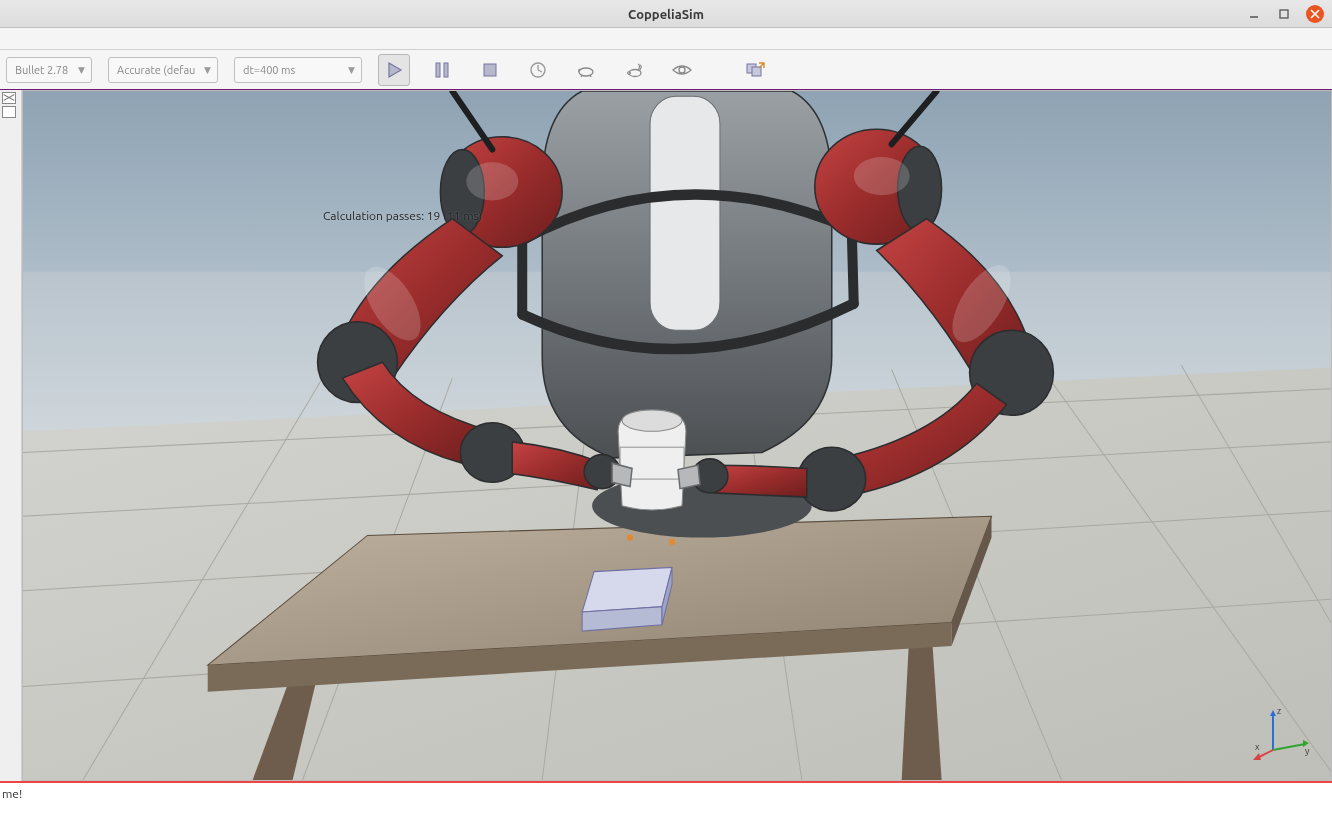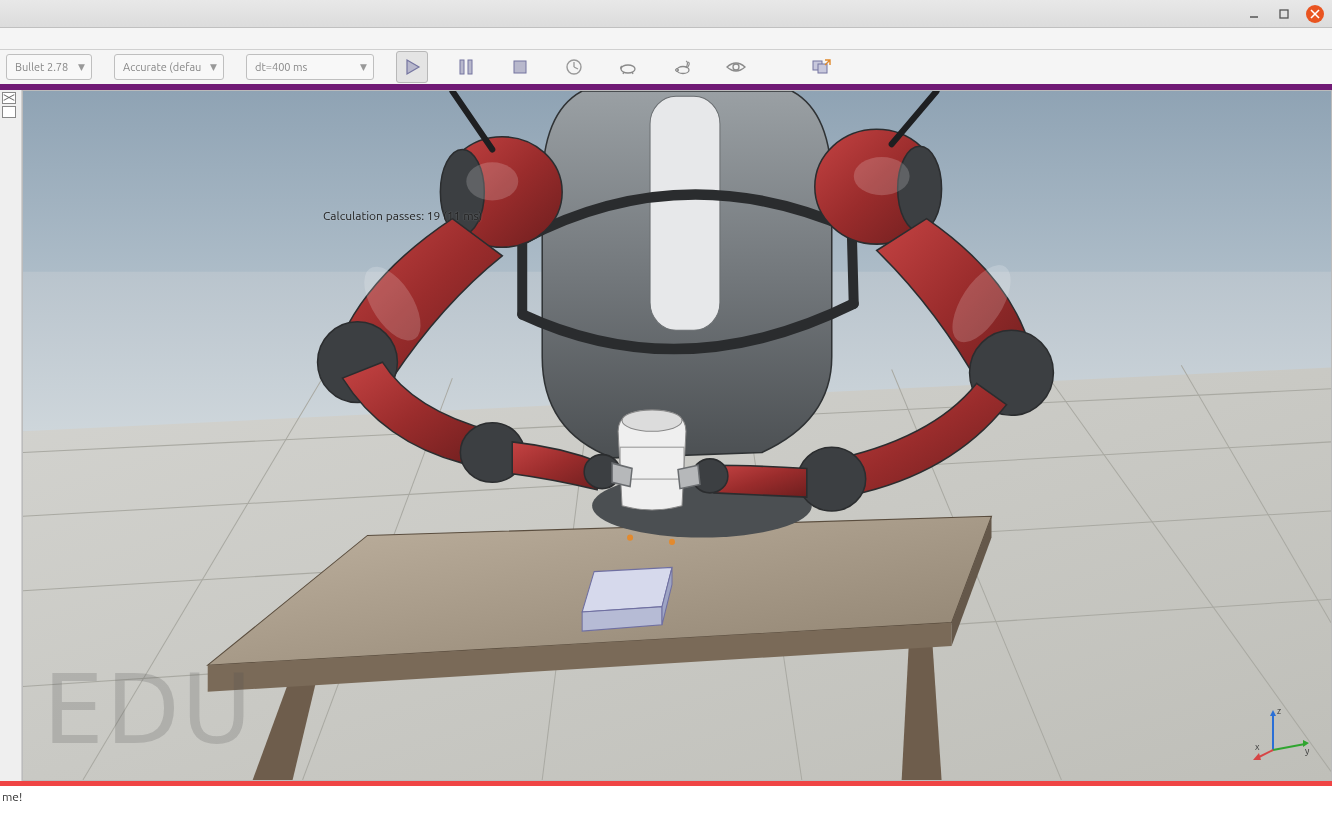--- a/index.html
+++ b/index.html
@@ -46,25 +46,25 @@
   .menubar {
     height: 22px;
     background: #f5f5f5;
     border-bottom: 1px solid #d0d0d0;
   }
 
   
   .toolbar {
     height: 40px;
     background: #f5f5f5;
-    border-bottom: 6px solid #701a75;
+    border-bottom: 1px solid #701a75;
     display: flex;
     align-items: center;
     padding: 0 6px;
-    gap: 22px;
+    gap: 16px;
   }
   .combo {
     height: 26px;
     border: 1px solid #bfbfbf;
     border-radius: 3px;
     background: #f8f8f8;
     display: flex; align-items: center; justify-content: space-between;
     padding: 0 6px 0 8px;
     font-size: 11px;
     color: #888;
@@ -166,32 +166,33 @@
     position: absolute;
     inset: 0;
     width: 100%;
     height: 100%;
   }
 
   
   .statusbar {
     height: 36px;
     background: #fff;
-    border-top: 5px solid #ef4444;
+    border-top: 2px solid #ef4444;
     font-size: 12px;
     color: #333;
     padding: 4px 6px 2px 2px;
     display: flex;
     align-items: flex-start;
   }
 </style>
 </head>
 <body>
 
 <div class="titlebar">
+  <div class="title">CoppeliaSim</div>
   <div class="window-controls">
     <div class="win-btn minimize">
       <svg width="12" height="12">
           <line x1="2" y1="9" x2="10" y2="9" stroke="#555" stroke-width="1.5"></line>
         </svg>
     </div>
     <div class="win-btn maximize">
       <svg width="12" height="12">
           <rect x="2" y="2" width="8" height="8" fill="none" stroke="#555" stroke-width="1.3"></rect>
         </svg>
@@ -279,21 +280,20 @@
 <div class="main">
   <div class="sidebar">
     <div class="sbox x"></div>
     <div class="sbox"></div>
   </div>
 
   <div class="viewport">
 
     <div class="overlay-text">Calculation passes: 19 (11 ms)</div>
 
-    <div class="watermark">EDU</div>
 
     <svg class="axis-gizmo" viewBox="0 0 60 60">
       <line x1="20" y1="48" x2="20" y2="12" stroke="#2a6fd6" stroke-width="2"></line>
       <polygon points="20,8 17,14 23,14" fill="#2a6fd6"></polygon>
       <text x="24" y="12" font-size="9" fill="#333">z</text>
       <line x1="20" y1="48" x2="52" y2="42" stroke="#2fa52f" stroke-width="2"></line>
       <polygon points="56,41 50,38 50,45" fill="#2fa52f"></polygon>
       <text x="52" y="52" font-size="9" fill="#333">y</text>
       <line x1="20" y1="48" x2="4" y2="56" stroke="#d64545" stroke-width="2"></line>
       <polygon points="0,58 8,58 6,51" fill="#d64545"></polygon>

